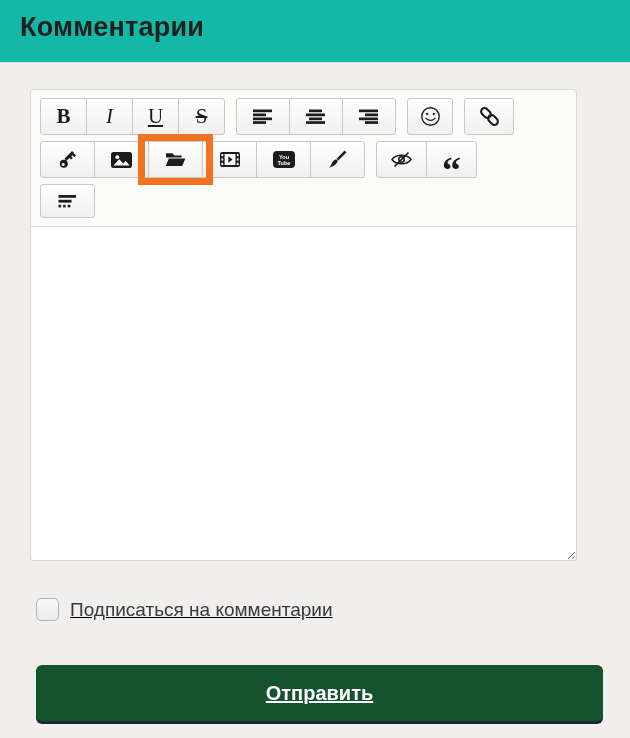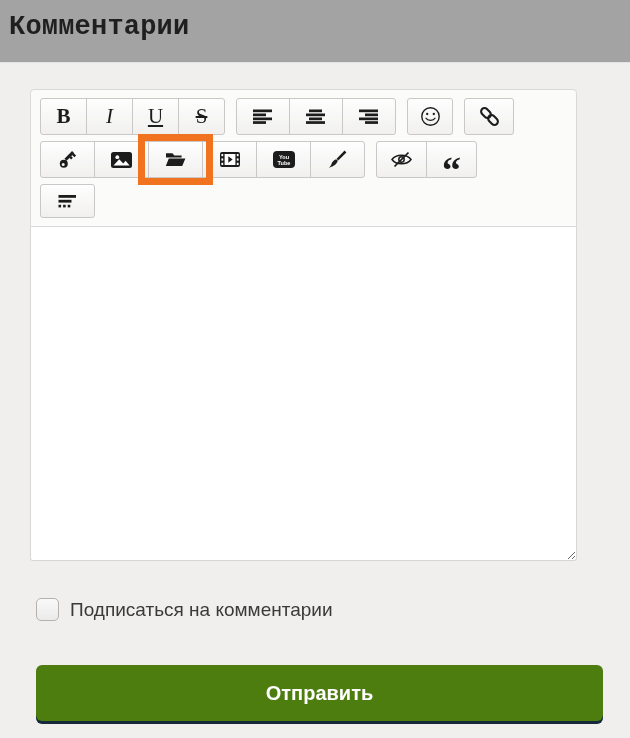--- a/index.html
+++ b/index.html
@@ -1,20 +1,20 @@
 <!DOCTYPE html>
 <html><head>
 <meta charset="utf-8">
 <style>
   html,body{margin:0;padding:0;}
   body{
     width:630px;height:738px;overflow:hidden;background:#fff;
     font-family:"Liberation Sans",sans-serif;
   }
-  .page-header{height:62px;box-sizing:border-box;padding:12px 0 0 9px;background:#a3a3a3;font-family:Liberation Mono, monospace;}
+  .page-header{height:62px;box-sizing:border-box;padding:12px 0 0 20px;background:#14b8a6;}
   .page-title{margin:0;font-size:27px;font-weight:700;color:#1f1f1f;letter-spacing:.2px;}
   .panel{
     background:#f0efee;height:676px;box-sizing:border-box;
     padding:26px 0 0 30px;border-top:1px solid #e4e3e2;
   }
   .editor{width:547px;position:relative;}
   .toolbar{
     background:#fbfbfa;border:1px solid #d9d9d9;border-radius:4px 4px 0 0;
     padding:8px 9px 6px;box-sizing:border-box;
   }
@@ -48,21 +48,21 @@
   .highlighted{z-index:4;}
   .highlight-box{
     position:absolute;left:-11px;right:-11px;top:-8px;bottom:-8px;
     border:7px solid #f1731f;pointer-events:none;z-index:5;
   }
   .comment-area{
     display:block;width:547px;height:334px;box-sizing:border-box;resize:both;
     border:1px solid #d6d6d6;border-top:0;border-radius:0 0 3px 3px;background:#fff;
     outline:none;padding:8px;font-family:"Liberation Sans",sans-serif;font-size:16px;color:#222;
   }
-  .subscribe-row{display:flex;align-items:center;margin:37px 0 0 6px;}
+  .subscribe-row{display:flex;align-items:center;margin:37px 0 0 6px;text-decoration:underline;}
   .subscribe-checkbox{
     -webkit-appearance:none;appearance:none;width:23px;height:23px;margin:0;
     border:1px solid #b3b2b1;border-radius:5px;background:linear-gradient(#f9f9f9,#eaeaea);
     cursor:pointer;flex:0 0 23px;
   }
   .subscribe-label{margin-left:11px;font-size:19px;color:#3a3a3a;cursor:pointer;}
   .submit-btn{
     display:block;margin:44px 0 0 6px;width:567px;height:56px;border:0;border-radius:6px;
     background:#1e5c9e;box-shadow:0 3px 0 #16293b;cursor:pointer;
     color:#fff;font-family:"Liberation Sans",sans-serif;font-size:20px;font-weight:700;
@@ -254,14 +254,14 @@
     </div>
 
     <textarea class="comment-area" style=""></textarea>
   </div>
 
   <div class="subscribe-row">
     <input type="checkbox" id="subscribe" class="subscribe-checkbox" style="">
     <label for="subscribe" class="subscribe-label">Подписаться на комментарии</label>
   </div>
 
-  <button class="submit-btn" style="background-color: #4d7c0f;">Отправить</button>
+  <button class="submit-btn" style="background-color: #14532d; text-decoration: underline;">Отправить</button>
 </div>
 
 </body></html>

